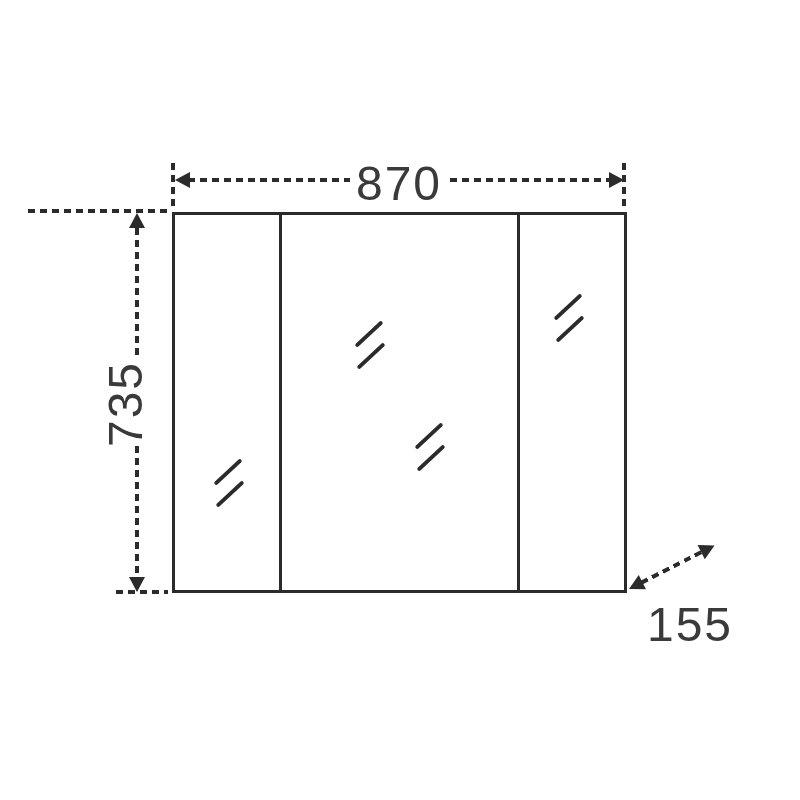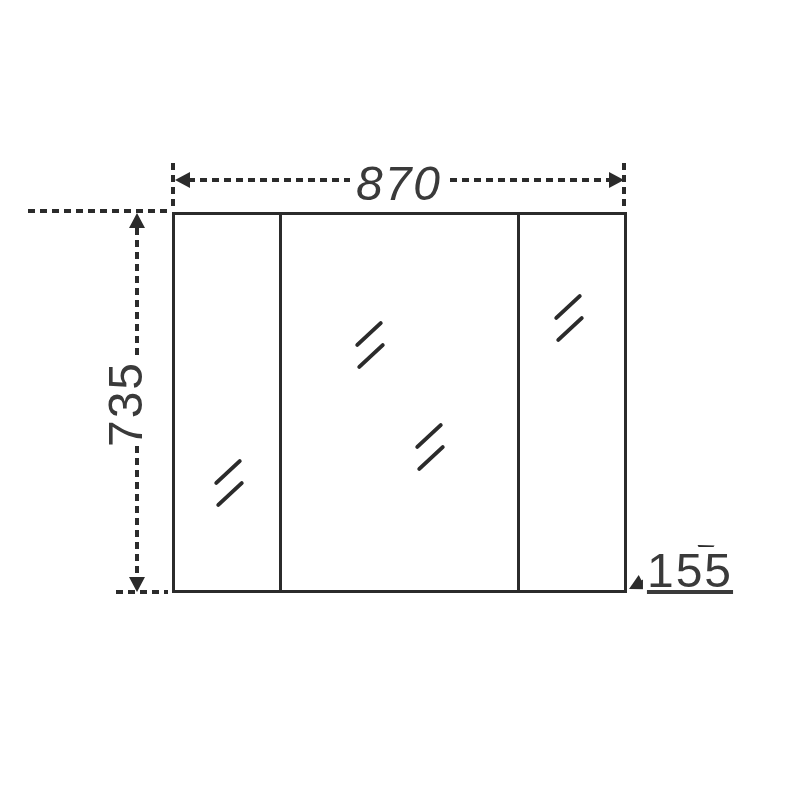--- a/index.html
+++ b/index.html
@@ -52,21 +52,21 @@
 </style>
 </head>
 <body>
 
 <div class="canvas">
 
   <div class="v-dash" style="left:171px;top:163px;height:46px;"></div>
   <div class="v-dash" style="left:622px;top:163px;height:46px;"></div>
   <div class="arrow left" style="left:175px;top:172px;"></div>
   <div class="h-dash" style="left:188px;top:178px;width:162px;"></div>
-  <div class="dim-label" style="left:399px;top:184px;font-style:italic;">870</div>
+  <div class="dim-label" style="left:399px;top:184px;">870</div>
   <div class="h-dash" style="left:450px;top:178px;width:162px;"></div>
   <div class="arrow right" style="left:609px;top:172px;"></div>
 
   <div class="h-dash" style="left:28px;top:209px;width:144px;"></div>
   <div class="h-dash" style="left:116px;top:590px;width:52px;"></div>
   <div class="arrow up" style="left:129px;top:213px;"></div>
   <div class="v-dash" style="left:135px;top:228px;height:134px;"></div>
   <div class="dim-label vertical" style="left:126px;top:404px;">735</div>
   <div class="v-dash" style="left:135px;top:446px;height:132px;"></div>
   <div class="arrow down" style="left:129px;top:577px;"></div>
@@ -91,15 +91,15 @@
   <div class="shine" style="left:551px;top:297px;">
     <span class="shine-line l1"></span>
     <span class="shine-line l2"></span>
   </div>
 
   <div class="depth-arrow">
     <div class="arrow left"></div>
     <div class="h-dash"></div>
     <div class="arrow right"></div>
   </div>
-  <div class="dim-label" style="left:690px;top:571px;text-decoration:underline;">155</div>
+  <div class="dim-label" style="left:690px;top:625px;">155</div>
 
 </div>
 
 </body></html>

